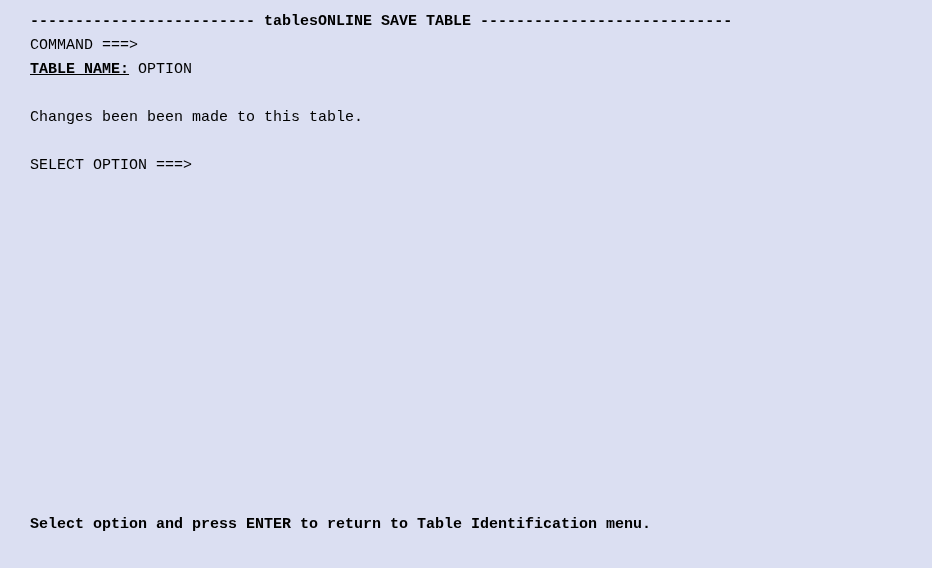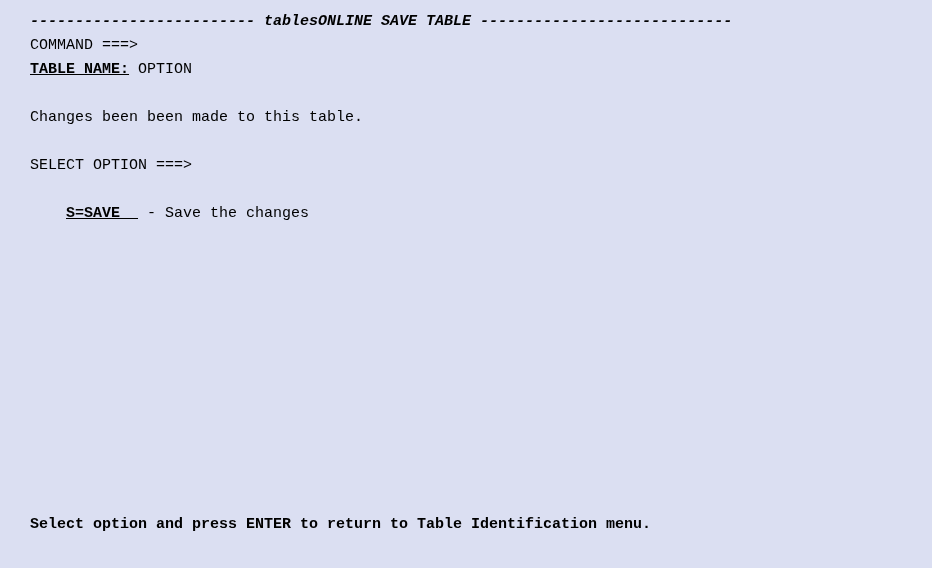--- a/index.html
+++ b/index.html
@@ -14,21 +14,20 @@
       font-family: "Courier New", Courier, monospace;
       font-size: 15px;
       color: #000;
       padding: 10px 30px;
       position: relative;
       line-height: 1.6;
     }
     .header-line {
       font-weight: bold;
       white-space: pre;
-      font-style: italic;
     }
     .row {
       white-space: pre;
     }
     .bold {
       font-weight: bold;
       text-decoration: underline;
     }
     .inline {
       display: inline;
@@ -69,16 +68,15 @@
 
 <div class="spacer"></div>
 
 <div class="row">Changes been been made to this table.</div>
 
 <div class="spacer"></div>
 
 <div class="row"><span>SELECT OPTION ===&gt;</span><span class="input-area"></span></div>
 
 <div class="options-block">
-  <div class="opt-row"><span class="bold inline">S=SAVE  </span><span> - Save the changes</span></div>
 </div>
 
 <div class="footer">Select option and press ENTER to return to Table Identification menu.</div>
 
 </body></html>

